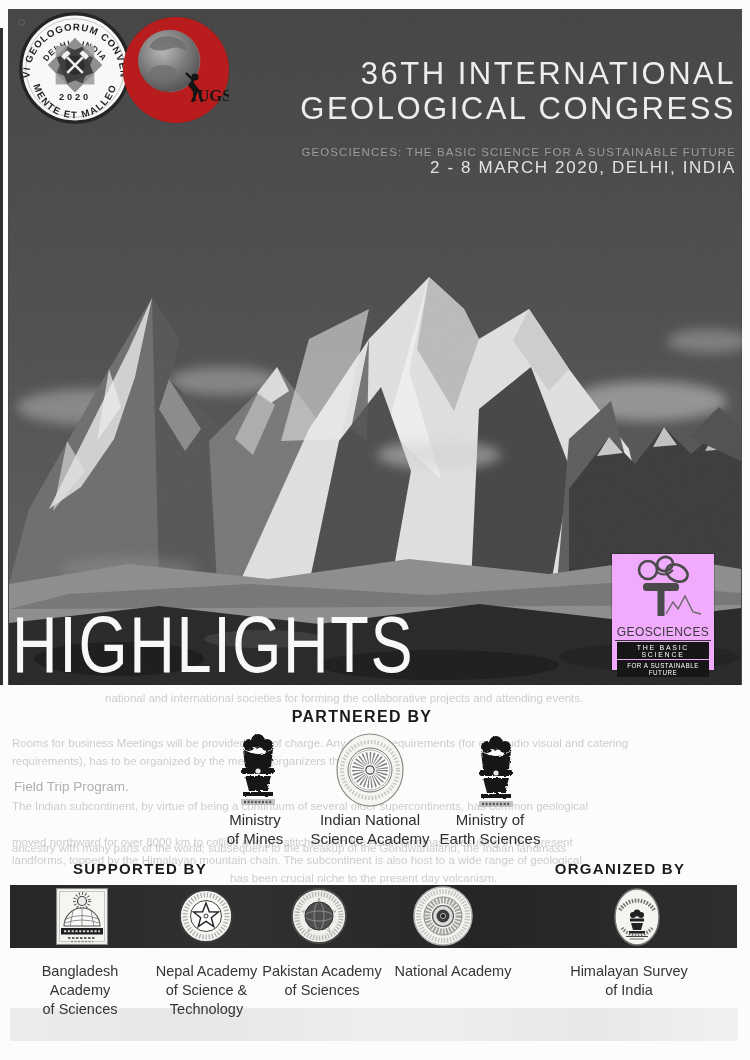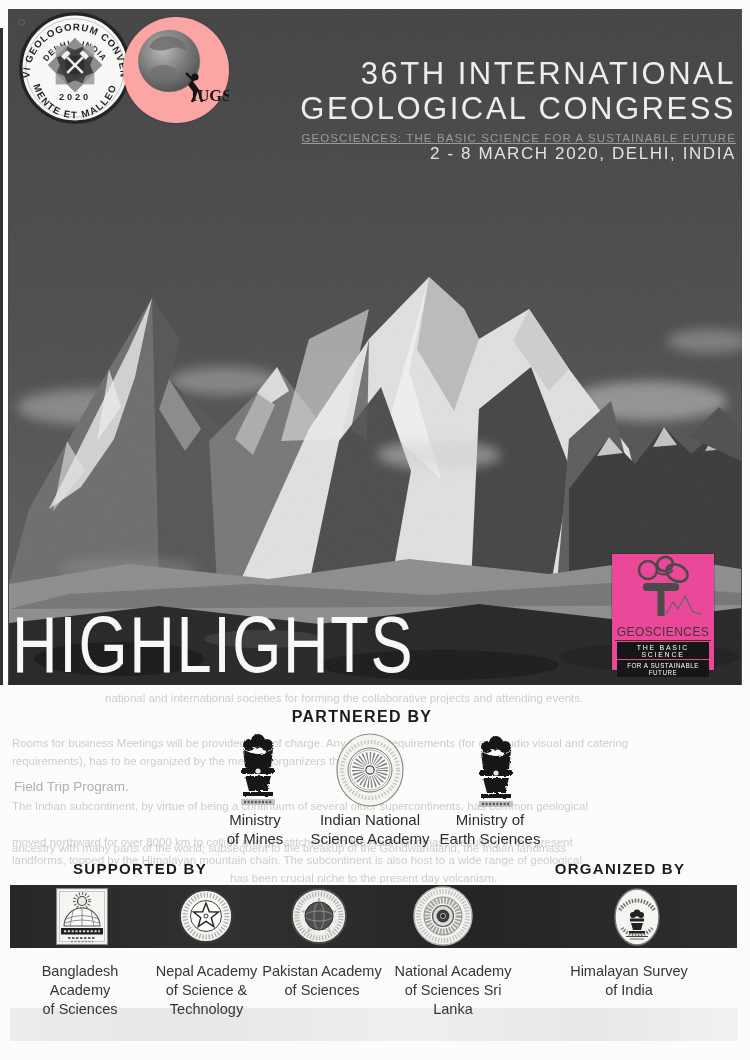--- a/index.html
+++ b/index.html
@@ -6,31 +6,31 @@
   .page{position:relative;width:750px;height:1060px;background:#fcfcfa;overflow:hidden;
         font-family:"Liberation Sans",sans-serif;}
   
   .photo{position:absolute;left:8px;top:9px;width:734px;height:676px;overflow:hidden;background:#4a4a4a;}
   .photo svg{display:block;}
   .scan-edge{position:absolute;left:0;top:28px;width:3px;height:657px;background:#0d0d0d;opacity:.85;z-index:9;}
   .reg-dot{position:absolute;left:18px;top:19px;width:5px;height:5px;border:1px solid #777;border-radius:50%;opacity:.6;z-index:9;}
   
   .masthead{position:absolute;right:14px;top:56px;text-align:right;z-index:5;letter-spacing:2px;}
   .masthead .t1,.masthead .t2{font-size:31px;line-height:35px;color:#ededed;font-weight:400;letter-spacing:2.5px;}
-  .masthead .tag{margin-top:6px;font-size:11.5px;letter-spacing:1.1px;color:#9c9c9c;text-decoration:underline;}
+  .masthead .tag{margin-top:20px;font-size:11.5px;letter-spacing:1.1px;color:#9c9c9c;}
   .masthead .date{font-size:17px;letter-spacing:1.6px;color:#e3e3e3;}
   
   .seal{position:absolute;left:17px;top:10px;width:116px;height:116px;z-index:6;}
-  .iugs{position:absolute;left:123px;top:17px;width:106px;height:106px;background:#fca5a5;border-radius:50%;z-index:6;
+  .iugs{position:absolute;left:123px;top:17px;width:106px;height:106px;background:#b91c1c;border-radius:50%;z-index:6;
         box-shadow:0 0 0 1px rgba(0,0,0,.08);}
   
   .headline{position:absolute;left:4px;bottom:-6px;font-size:79px;color:#f8f8f8;letter-spacing:2px;
             transform:scaleX(.8);transform-origin:left bottom;white-space:nowrap;z-index:4;font-weight:400;}
   
-  .geo-badge{position:absolute;left:612px;top:554px;width:102px;height:116px;background:#ec4899;z-index:5;
+  .geo-badge{position:absolute;left:612px;top:554px;width:102px;height:116px;background:#f0abfc;z-index:5;
              box-shadow:0 0 0 1px rgba(0,0,0,.18);text-align:center;}
   .geo-badge .gname{font-size:12px;letter-spacing:.4px;color:#3a3a3a;margin-top:1px;border-bottom:1px solid #333;
                     display:inline-block;padding:0 2px 1px 2px;}
   .geo-badge .bar{background:#161616;color:#fff;margin:1px 5px 0 5px;}
   .geo-badge .bar.b1{font-size:7px;letter-spacing:1.7px;padding:1.5px 0;}
   .geo-badge .bar.b2{font-size:6.3px;letter-spacing:.5px;padding:1.5px 0;}
   
   .bleed{position:absolute;color:rgba(125,125,125,.38);font-size:11.5px;white-space:nowrap;
          filter:blur(.3px);z-index:1;}
   .bleed.h{font-size:13.5px;color:rgba(100,100,100,.5);}
@@ -352,20 +352,19 @@
   <div class="org-label" style="left:128px;width:157px;">
     <div>Nepal Academy</div>
     <div>of Science &amp; Technology</div>
   </div>
   <div class="org-label" style="left:262px;width:120px;">
     <div>Pakistan Academy</div>
     <div>of Sciences</div>
   </div>
   <div class="org-label" style="left:385px;width:136px;">
     <div>National Academy</div>
-    <div>of Sciences Sri Lanka</div>
   </div>
   <div class="org-label" style="left:560px;width:138px;">
     <div>Himalayan Survey</div>
     <div>of India</div>
   </div>
 
 </div>
 
 </body></html>

